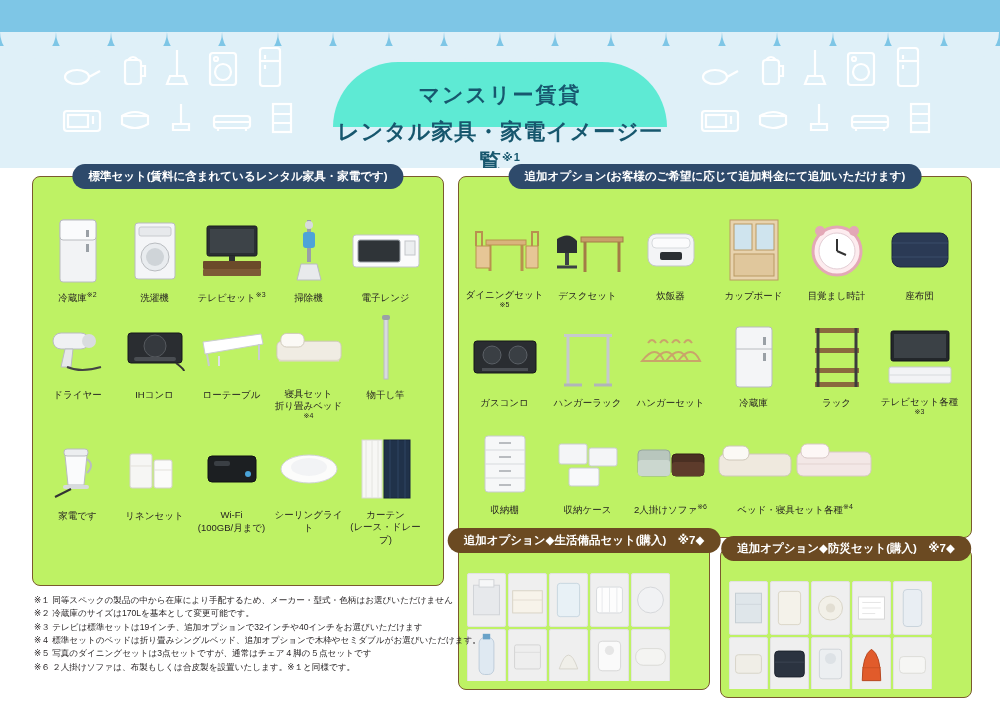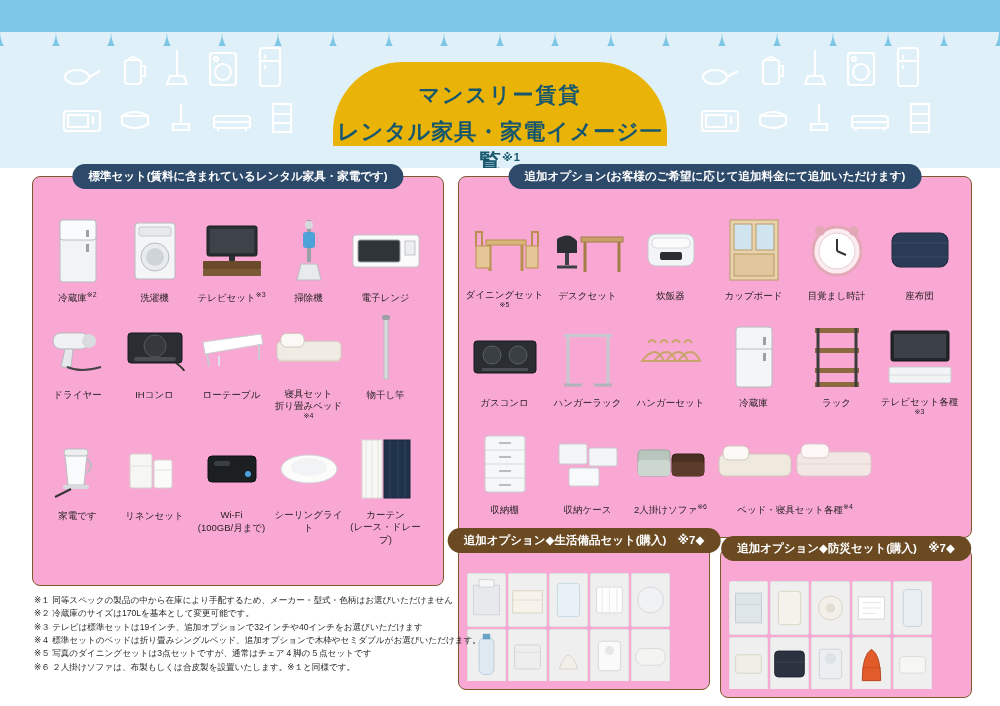--- a/index.html
+++ b/index.html
@@ -24,22 +24,22 @@
   .awning .scallops{
     position:absolute;left:0;bottom:-14px;width:1020px;height:28px;
     display:flex;
   }
   .awning .scallops span{
     width:55.5px;height:28px;background:#dff0f8;
     border-radius:0 0 50% 50%/0 0 100% 100%;
     margin-right:0px;
   }
   .hdr-title{
-    position:absolute;left:333px;top:62px;width:334px;height:84px;
-    background:#eab308;
+    position:absolute;left:333px;top:62px;width:334px;height:65px;
+    background:#5eead4;
     border-radius:70px 70px 0 0;
     box-shadow:0 0 0 0 #fff;
     text-align:center;
     color:#1b4f72;
   }
   .hdr-title .l1{
     font-size:21px;font-weight:bold;letter-spacing:2px;margin-top:19px;color:#17576e;
   }
   .hdr-title .l2{
     font-size:22px;font-weight:bold;letter-spacing:1px;margin-top:8px;color:#17576e;
@@ -48,21 +48,21 @@
   .hdr-icons{position:absolute;top:52px;height:80px;}
   .hdr-icons.left{left:62px;}
   .hdr-icons.right{left:700px;}
   .icon-row{display:flex;align-items:flex-end;gap:16px;height:36px;margin-bottom:10px;}
   .ic{stroke:#ffffff;fill:none;stroke-width:2.2;}
   
   .panel{
     position:absolute;
     border:1.5px solid #7a5a2e;
     border-radius:8px;
-    background:#f9a8d4;
+    background:#bef264;
   }
   .panel-title{
     position:absolute;top:-13px;left:50%;transform:translateX(-50%);
     background:#2e4a6b;color:#ffffff;
     font-size:11.5px;font-weight:bold;
     padding:5px 16px;border-radius:13px;white-space:nowrap;
   }
   .panel-title.brown{background:#6b4a22;}
   #panel-standard{left:32px;top:176px;width:410px;height:408px;}
   #panel-option{left:458px;top:176px;width:512px;height:360px;}

